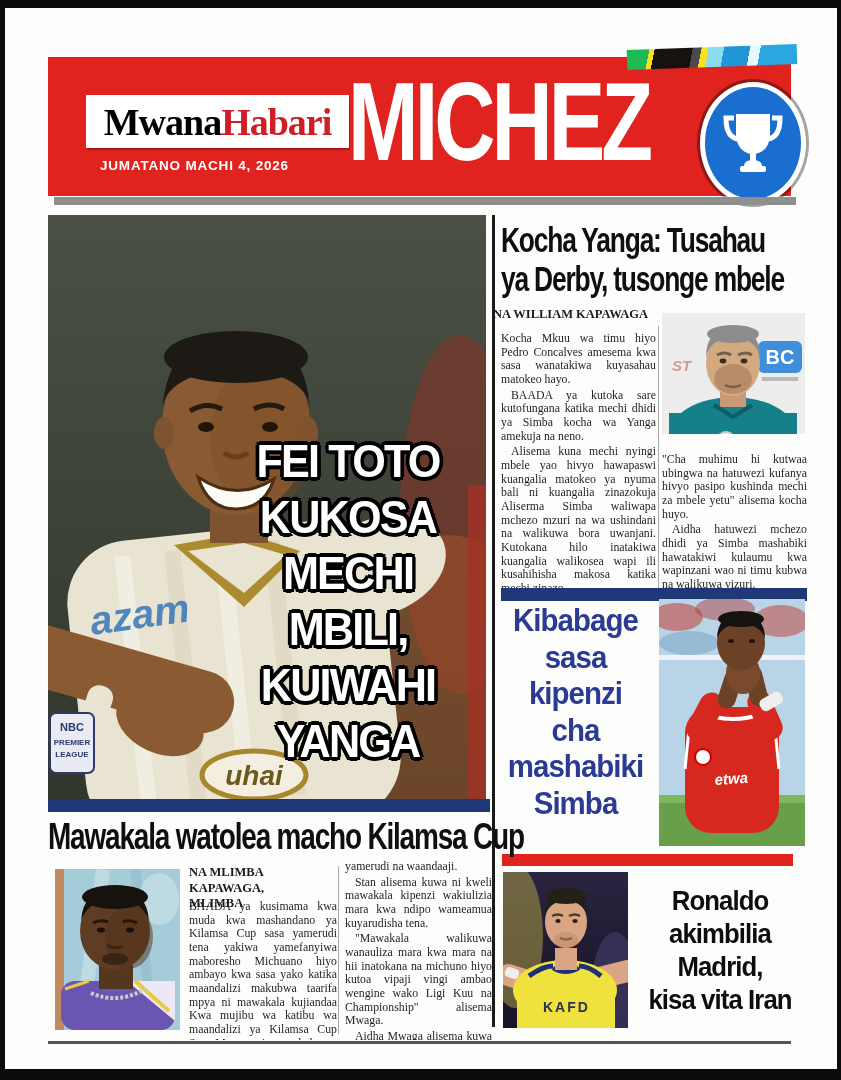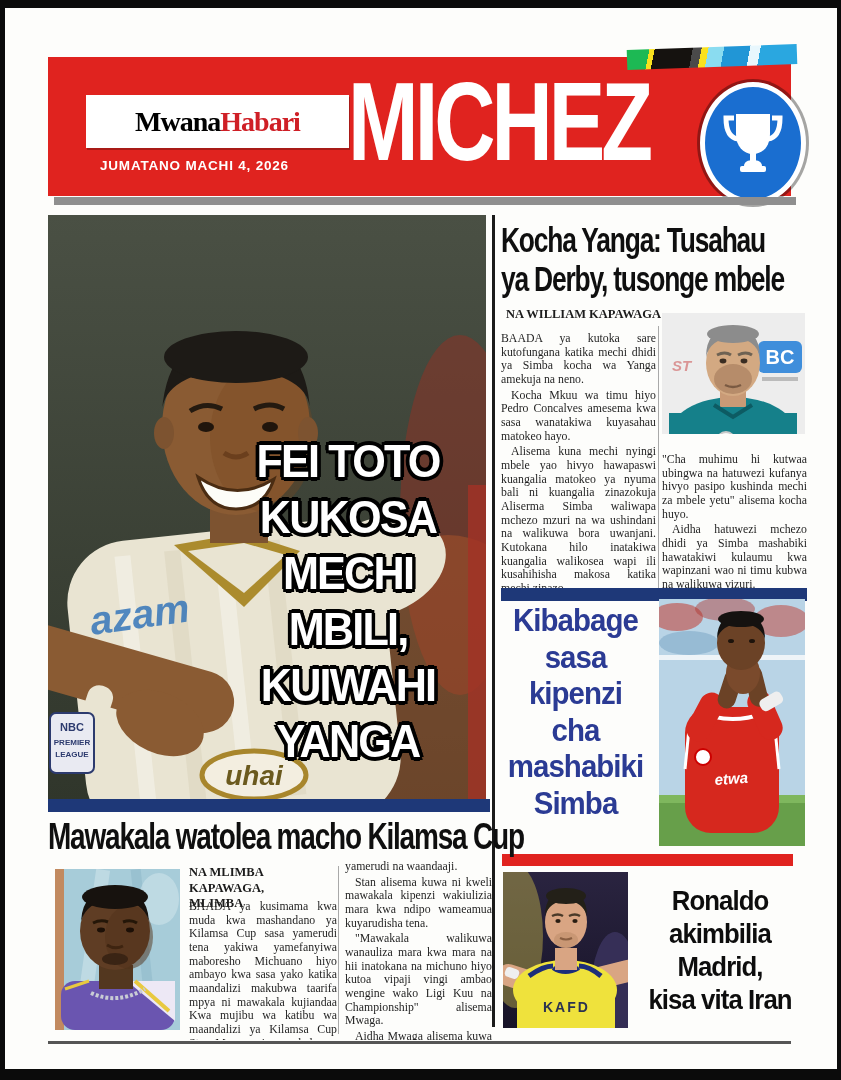--- a/index.html
+++ b/index.html
@@ -7,21 +7,21 @@
           font-family:"Liberation Sans",sans-serif;}
   .page{position:absolute;left:5px;top:8px;width:832px;height:1061px;background:#fdfdfb;}
   .abs{position:absolute;}
 
   
   .banner{left:43px;top:49px;width:743px;height:139px;background:#e0231f;}
   .banner-shadow{left:49px;top:189px;width:742px;height:8px;background:#8f8f8f;}
   .flag-ribbon{left:622px;top:39px;width:170px;height:20px;transform:rotate(-2deg);
     background:linear-gradient(103deg,#1db954 0 13%,#f9e11e 13% 16%,#15120f 16% 38%,#4a4a4a 38% 43%,#f9e11e 43% 47%,#8adcf0 47% 56%,#2196d6 56% 71%,#e8f7fd 71% 77%,#2aa7e0 77% 100%);}
   .brand-box{left:38px;top:38px;width:263px;height:53px;background:#fff;display:flex;align-items:center;justify-content:center;box-shadow:1px 2px 0 rgba(0,0,0,.25);}
-  .brand-text{font-family:"Liberation Serif",serif;font-weight:700;font-size:28px;letter-spacing:-1px;white-space:nowrap;}
+  .brand-text{font-family:"Liberation Serif",serif;font-weight:700;font-size:38px;letter-spacing:-1px;white-space:nowrap;}
   .brand-text .p2{color:#cf1f26;}
   .date-line{left:52px;top:101px;color:#fff;font-weight:700;font-size:13.5px;letter-spacing:.8px;}
   .michezo{left:300px;top:9px;color:#fff;font-weight:900;font-size:106px;letter-spacing:-5px;
            transform:scale(0.80,1.05);transform-origin:left top;white-space:nowrap;line-height:1;}
   .trophy-circle{left:652px;top:25px;width:96px;height:112px;border-radius:50%;background:#1a6ed0;
                  border:5px solid #fff;box-shadow:0 0 0 3px rgba(0,0,0,.35);display:flex;align-items:center;justify-content:center;}
 
   
   .v-rule-main{left:487px;top:207px;width:3px;height:812px;background:#1a1a1a;}
   .bottom-rule{left:43px;top:1033px;width:743px;height:3px;background:#555;}
@@ -45,21 +45,21 @@
     font-size:31px;line-height:36.5px;letter-spacing:-1px;transform:scaleX(.95);transform-origin:center top;}
   .ronaldo-headline{left:628px;top:876px;width:174px;text-align:center;font-weight:900;color:#0d0d0d;
     font-size:28px;line-height:33px;letter-spacing:-1px;transform:scaleX(.92);transform-origin:center top;}
 
   
   .byline{font-family:"Liberation Serif",serif;font-weight:700;font-size:12.5px;color:#1c1c1c;line-height:1.25;}
   .copy{font-family:"Liberation Serif",serif;font-size:11.8px;line-height:1.16;color:#1f1f1f;text-align:justify;overflow:hidden;}
   .copy p{margin:0 0 2px 0;}
   .copy p + p{text-indent:10px;}
 
-  .coach-byline{left:501px;top:299px;}
+  .coach-byline{left:488px;top:299px;}
   .coach-col{left:496px;top:324px;width:155px;height:258px;}
   .coach-vrule{left:653px;top:318px;height:262px;}
   .coach-photo{left:657px;top:305px;width:143px;height:121px;overflow:hidden;}
   .coach-caption{left:657px;top:445px;width:145px;height:138px;}
 
   .bar-blue-right{left:496px;top:580px;width:306px;}
   .kibabage-photo{left:654px;top:591px;width:146px;height:247px;overflow:hidden;}
   .bar-red-right{left:497px;top:846px;width:291px;}
   .ronaldo-photo{left:498px;top:864px;width:125px;height:156px;overflow:hidden;}
 
@@ -165,22 +165,22 @@
     </div>
 
     <div class="abs v-rule-main"></div>
 
     <div class="abs headline coach-headline">
       <div>Kocha Yanga: Tusahau</div>
       <div>ya Derby, tusonge mbele</div>
     </div>
     <div class="abs byline coach-byline">NA WILLIAM KAPAWAGA</div>
     <div class="abs copy coach-col">
+      <p>Kocha Mkuu wa timu hiyo Pedro Concalves amesema kwa sasa wanatakiwa kuyasahau matokeo hayo.</p>
       <p>BAADA ya kutoka sare kutofungana katika mechi dhidi ya Simba kocha wa Yanga amekuja na neno.</p>
-      <p>Kocha Mkuu wa timu hiyo Pedro Concalves amesema kwa sasa wanatakiwa kuyasahau matokeo hayo.</p>
       <p>Alisema kuna mechi nyingi mbele yao hivyo hawapaswi kuangalia matokeo ya nyuma bali ni kuangalia zinazokuja Aliserma Simba waliwapa mchezo mzuri na wa ushindani na walikuwa bora uwanjani. Kutokana hilo inatakiwa kuangalia walikosea wapi ili kusahihisha makosa katika mechi zinazo.</p>
 
     </div>
     <div class="abs thin-vrule coach-vrule"></div>
     <div class="abs coach-photo">
       <svg width="143" height="131" viewBox="0 0 143 131">
         <rect width="143" height="131" fill="#ededed"></rect>
         <text x="10" y="58" font-size="15" font-weight="bold" font-style="italic" fill="#c84040" opacity=".5">ST</text>
         <g>
           <rect x="96" y="28" width="44" height="32" rx="6" fill="#3f8edb"></rect>

